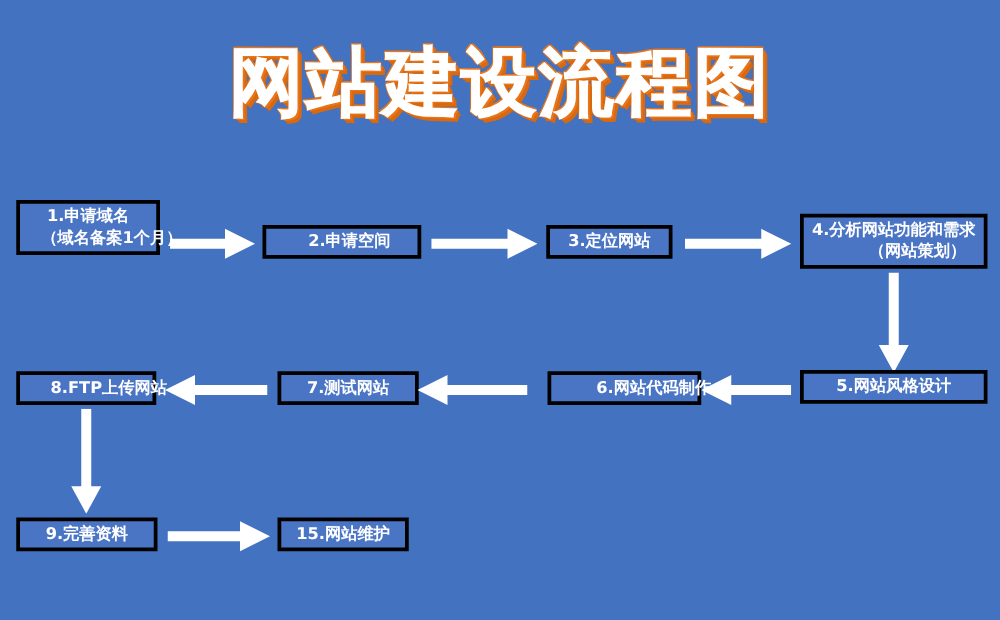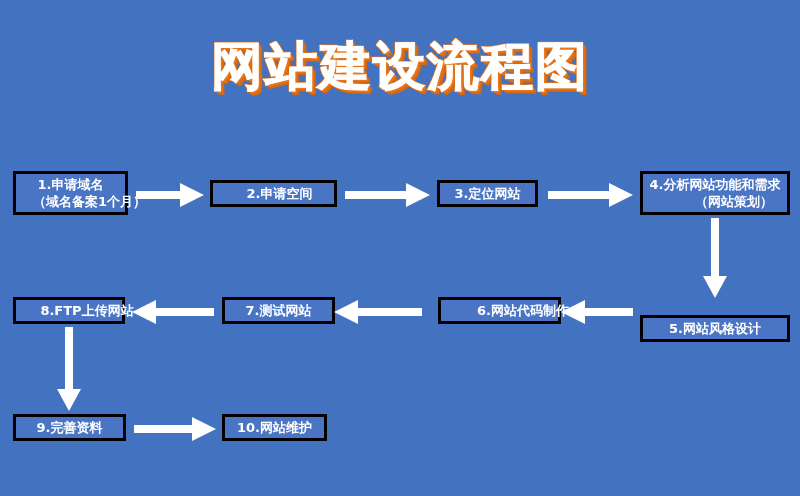--- a/index.html
+++ b/index.html
@@ -19,21 +19,21 @@
     background: #4272c0;
   }
 
   
   #title {
     position: absolute;
     left: 0;
     top: 30px;
     width: 800px;
     text-align: center;
-    font-size: 52px;
+    font-size: 60px;
     line-height: 72px;
     font-weight: 700;
     letter-spacing: 2px;
     color: #ffffff;
     -webkit-text-stroke: 1px #ffffff;
     text-shadow:
        1px  1px 0 #e8761c,
        2px  2px 0 #e8761c,
        3px  3px 0 #d9690f,
        4px  4px 0 #d9690f,
@@ -77,21 +77,21 @@
   }
   .arrow-h svg, .arrow-v svg { display: block; width: 100%; height: 100%; }
 </style>
 </head>
 <body>
 
 <div id="canvas">
 
   <div id="title">网站建设流程图</div>
 
-  <div class="node" style="left:13px;  top:171px; width:115px; height:44px;">
+  <div class="node" style="left:13px;  top:160px; width:115px; height:44px;">
     <span>1.申请域名</span>
     <span class="l2">（域名备案1个月）</span>
   </div>
 
   <div class="arrow-h" style="left:136px; top:182px; width:68px;">
     <svg viewBox="0 0 68 26" preserveAspectRatio="none">
       <polygon points="0,9 44,9 44,1 68,13 44,25 44,17 0,17" fill="#ffffff"></polygon>
     </svg>
   </div>
 
@@ -149,37 +149,37 @@
   <div class="node" style="left:438px; top:297px; width:123px; height:27px;padding-left:47px;">
     <span>6.网站代码制作</span>
   </div>
 
   <div class="arrow-h" style="left:561px; top:299px; width:72px;">
     <svg viewBox="0 0 72 26" preserveAspectRatio="none">
       <polygon points="72,9 24,9 24,1 0,13 24,25 24,17 72,17" fill="#ffffff"></polygon>
     </svg>
   </div>
 
-  <div class="node" style="left:640px; top:315px; width:150px; height:27px;">
+  <div class="node" style="left:640px; top:296px; width:150px; height:27px;">
     <span>5.网站风格设计</span>
   </div>
 
   <div class="arrow-v" style="left:56px; top:327px; height:84px;">
     <svg viewBox="0 0 26 84" preserveAspectRatio="none">
       <polygon points="9,0 17,0 17,62 25,62 13,84 1,62 9,62" fill="#ffffff"></polygon>
     </svg>
   </div>
 
   <div class="node" style="left:13px;  top:414px; width:113px; height:27px;">
     <span>9.完善资料</span>
   </div>
 
   <div class="arrow-h" style="left:134px; top:416px; width:82px;">
     <svg viewBox="0 0 82 26" preserveAspectRatio="none">
       <polygon points="0,9 58,9 58,1 82,13 58,25 58,17 0,17" fill="#ffffff"></polygon>
     </svg>
   </div>
 
   <div class="node" style="left:222px; top:414px; width:105px; height:27px;">
-    <span>10.网站维护</span>
+    <span>15.网站维护</span>
   </div>
 
 </div>
 
 </body></html>

